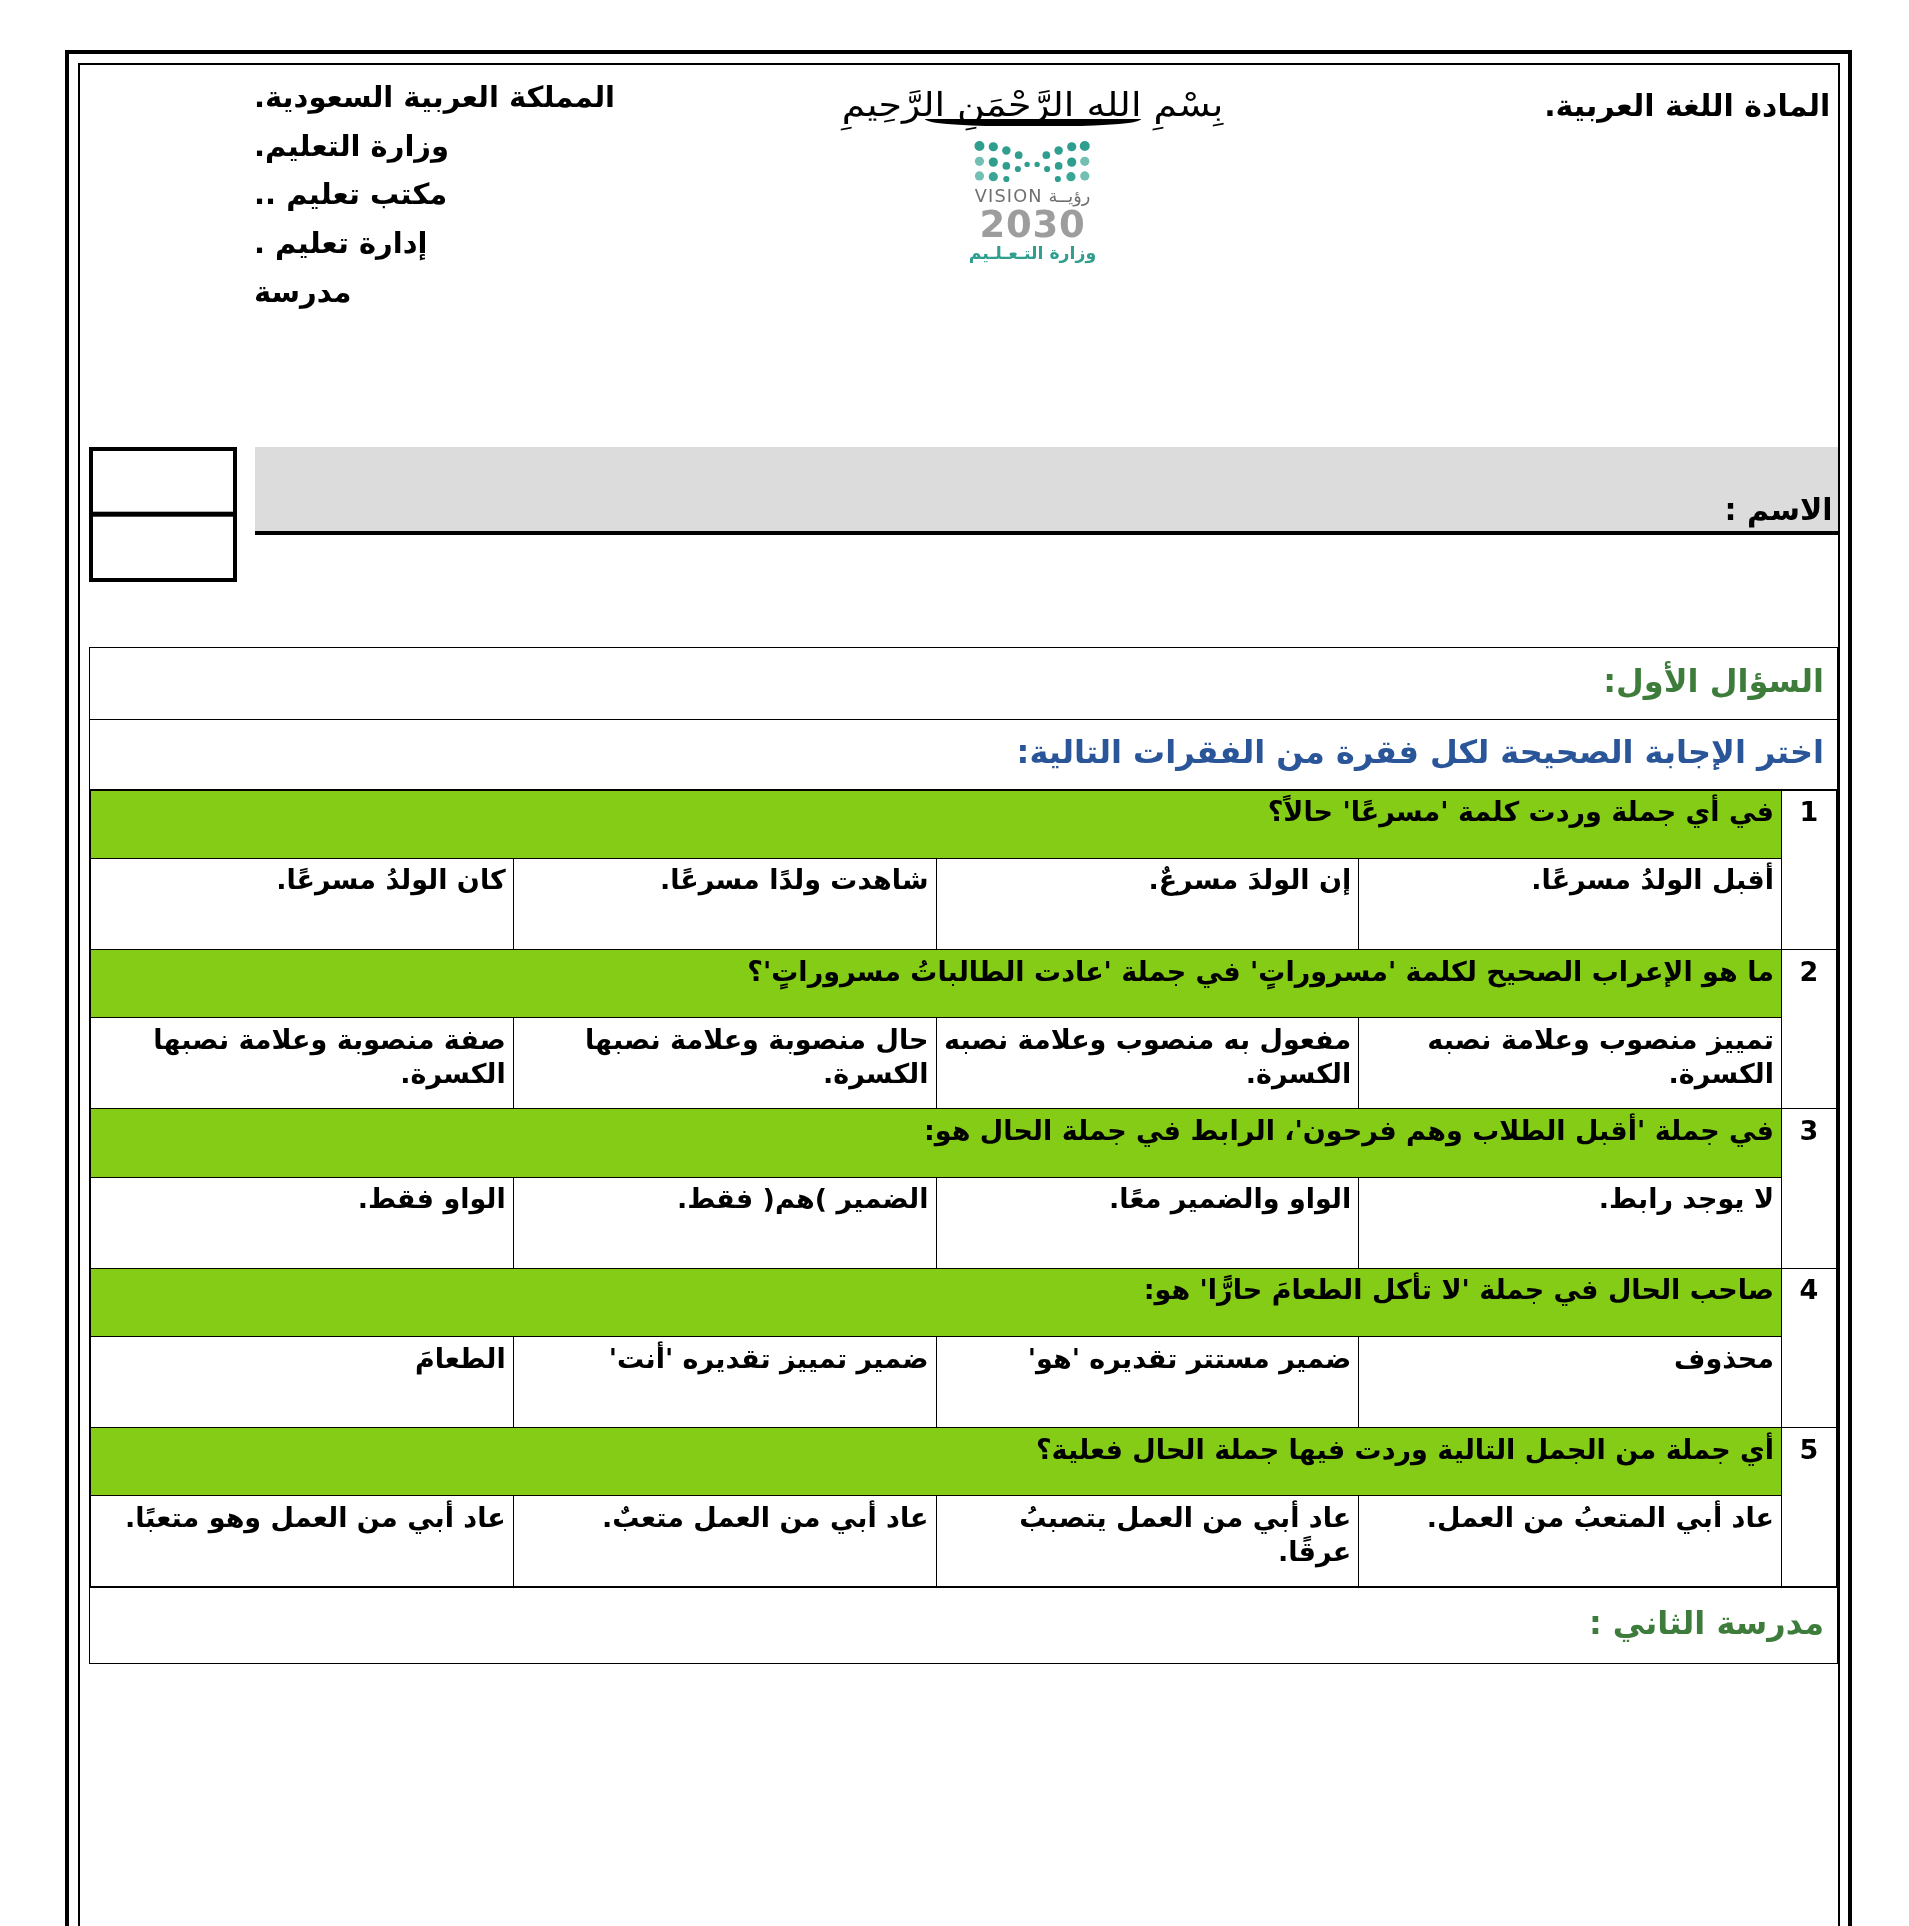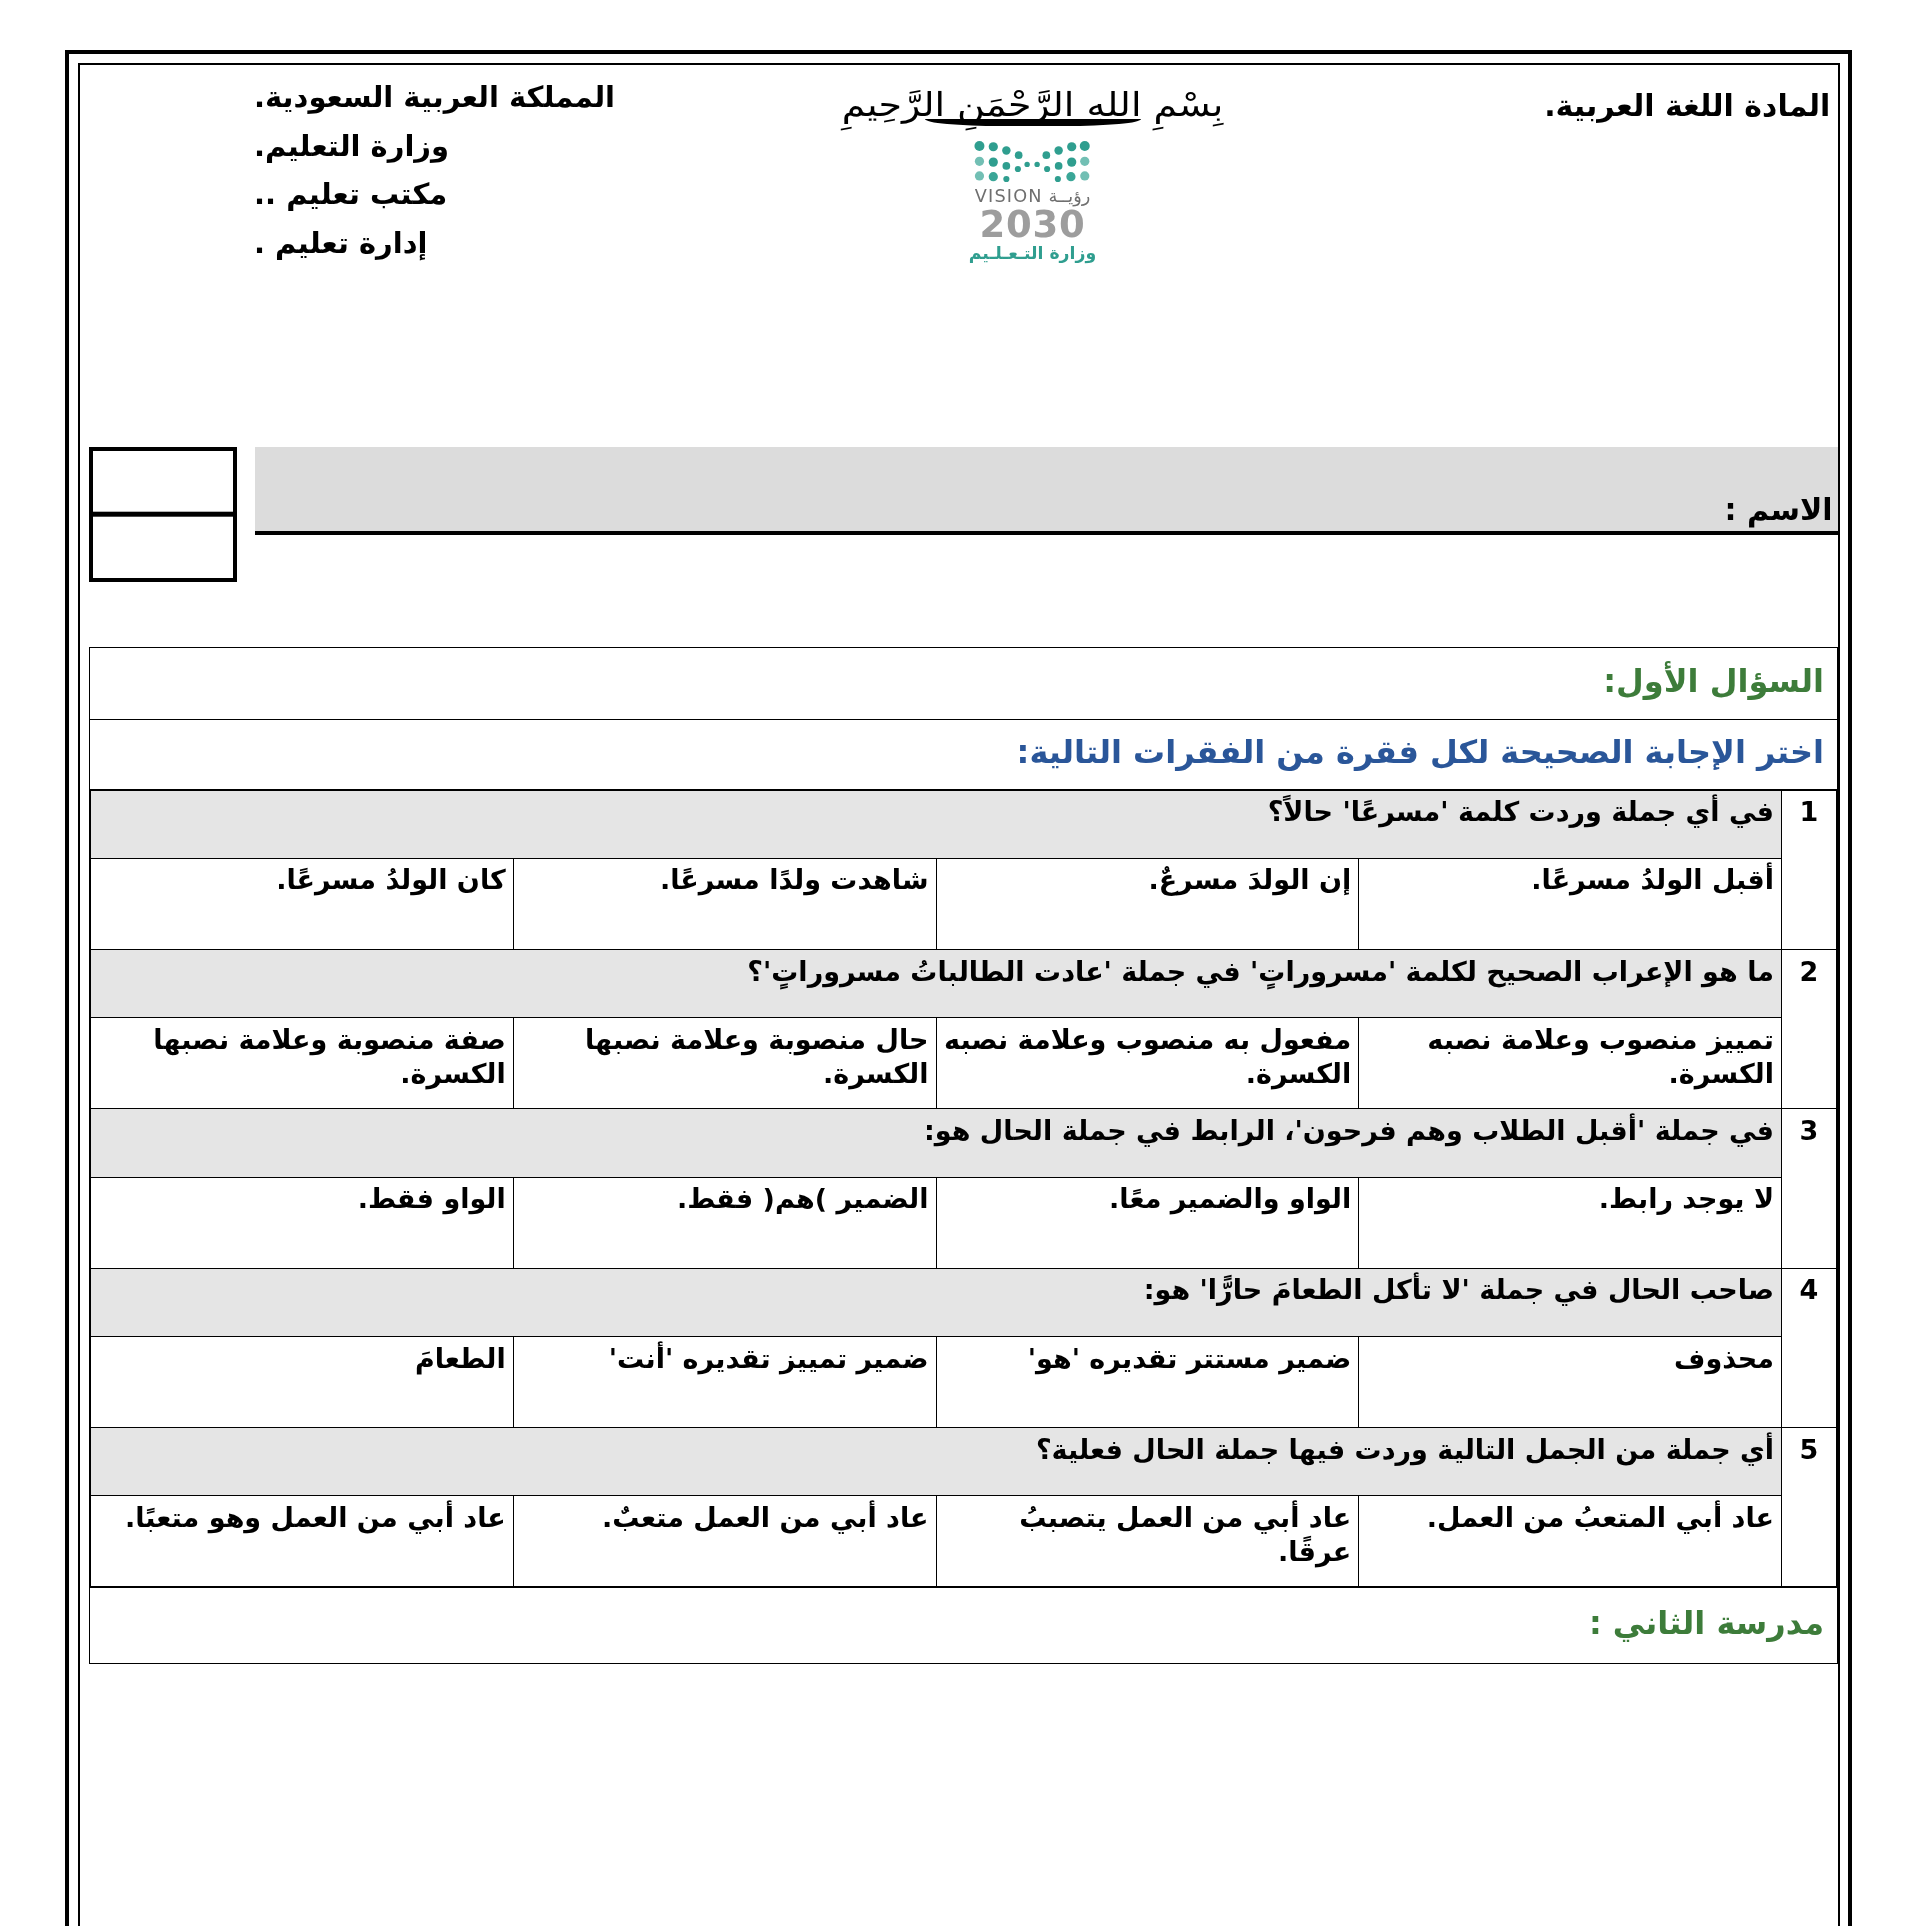--- a/index.html
+++ b/index.html
@@ -220,21 +220,21 @@
     border-right: none;
     border-left: 1.5px solid #000;
     text-align: center;
     vertical-align: middle;
     font-size: 20px;
     font-weight: 400;
     direction: ltr;
     padding: 0;
   }
   td.qtext {
-    background: #e5e5e5;
+    background: #84cc16;
     border-right: none;
     border-left: none;
     border-top: 1.9px solid #000;
     border-bottom: 1.9px solid #000;
     padding: 8.5px 8.5px 10px 8.5px;
     text-align: right;
     height: 58px;
   }
   td.opt {
     width: 25%;
@@ -261,20 +261,21 @@
 
   <div class="header">
 
     <div class="hdr-subject">المادة اللغة العربية.</div>
 
     <div class="hdr-org">
       <div>المملكة العربية السعودية.</div>
       <div>وزارة التعليم.</div>
       <div>مكتب تعليم ..</div>
       <div>إدارة تعليم .</div>
+      <div>مدرسة</div>
     </div>
 
     <div class="logo-block">
       <div class="basmala">بِسْمِ اللهِ الرَّحْمَنِ الرَّحِيمِ</div>
       <div class="basmala-swoosh"></div>
 
       <svg class="moe-dots" viewBox="0 0 320 122">
         <g fill="#2f9e8f">
           <circle cx="22" cy="18" r="13"></circle>
             <circle cx="58" cy="20" r="12"></circle>

